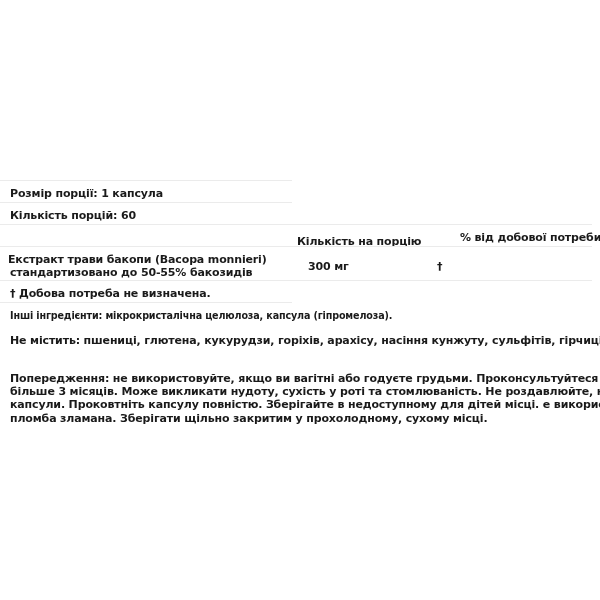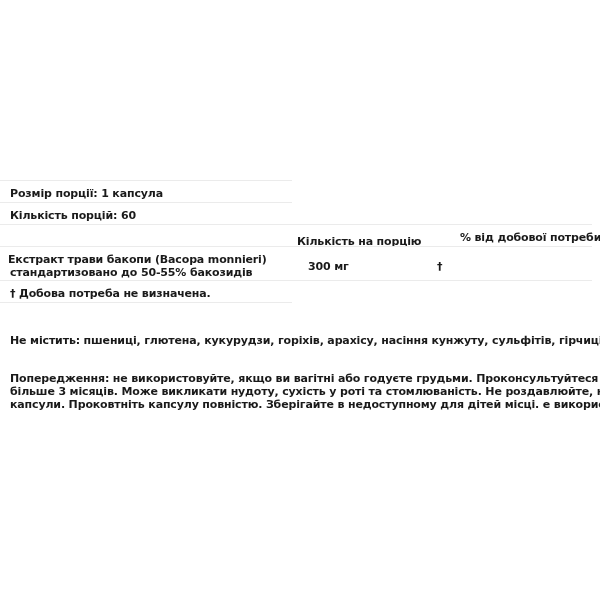--- a/index.html
+++ b/index.html
@@ -37,24 +37,26 @@
       <div class="cell txt" style="left:10px; top:266px;">стандартизовано до 50-55% бакозидів</div>
       <div class="cell txt" style="left:308px; top:260px;">300 мг</div>
       <div class="cell txt" style="left:437px; top:260px;">†</div>
     </div>
     <div class="hline" style="left:0; top:280px; width:592px;"></div>
 
     <div class="cell txt" style="left:10px; top:287px;">† Добова потреба не визначена.</div>
     <div class="hline" style="left:0; top:302px; width:292px;"></div>
   </div>
 
+  <div class="para" style="top:309px;">Інші інгредієнти: мікрокристалічна целюлоза, капсула (гіпромелоза).</div>
 
   <div class="para" style="top:334px;">
     <div class="txt">Не містить: пшениці, глютена, кукурудзи, горіхів, арахісу, насіння кунжуту, сульфітів, гірчиці, сої, молочних продуктів, яєць,</div>
   </div>
 
   <div class="para" style="top:372px;">
     <div class="txt">Попередження: не використовуйте, якщо ви вагітні або годуєте грудьми.  Проконсультуйтеся з лікарем для використання</div>
     <div class="txt">більше 3 місяців. Може викликати нудоту, сухість у роті та стомлюваність.  Не роздавлюйте, не змішуйте і не змішуйте</div>
     <div class="txt">капсули. Проковтніть капсулу повністю.  Зберігайте в недоступному для дітей місці.  е використовуйте, якщо захисна</div>
+    <div class="txt">пломба зламана. Зберігати щільно закритим у прохолодному, сухому місці.</div>
   </div>
 
 </div>
 
 </body></html>

